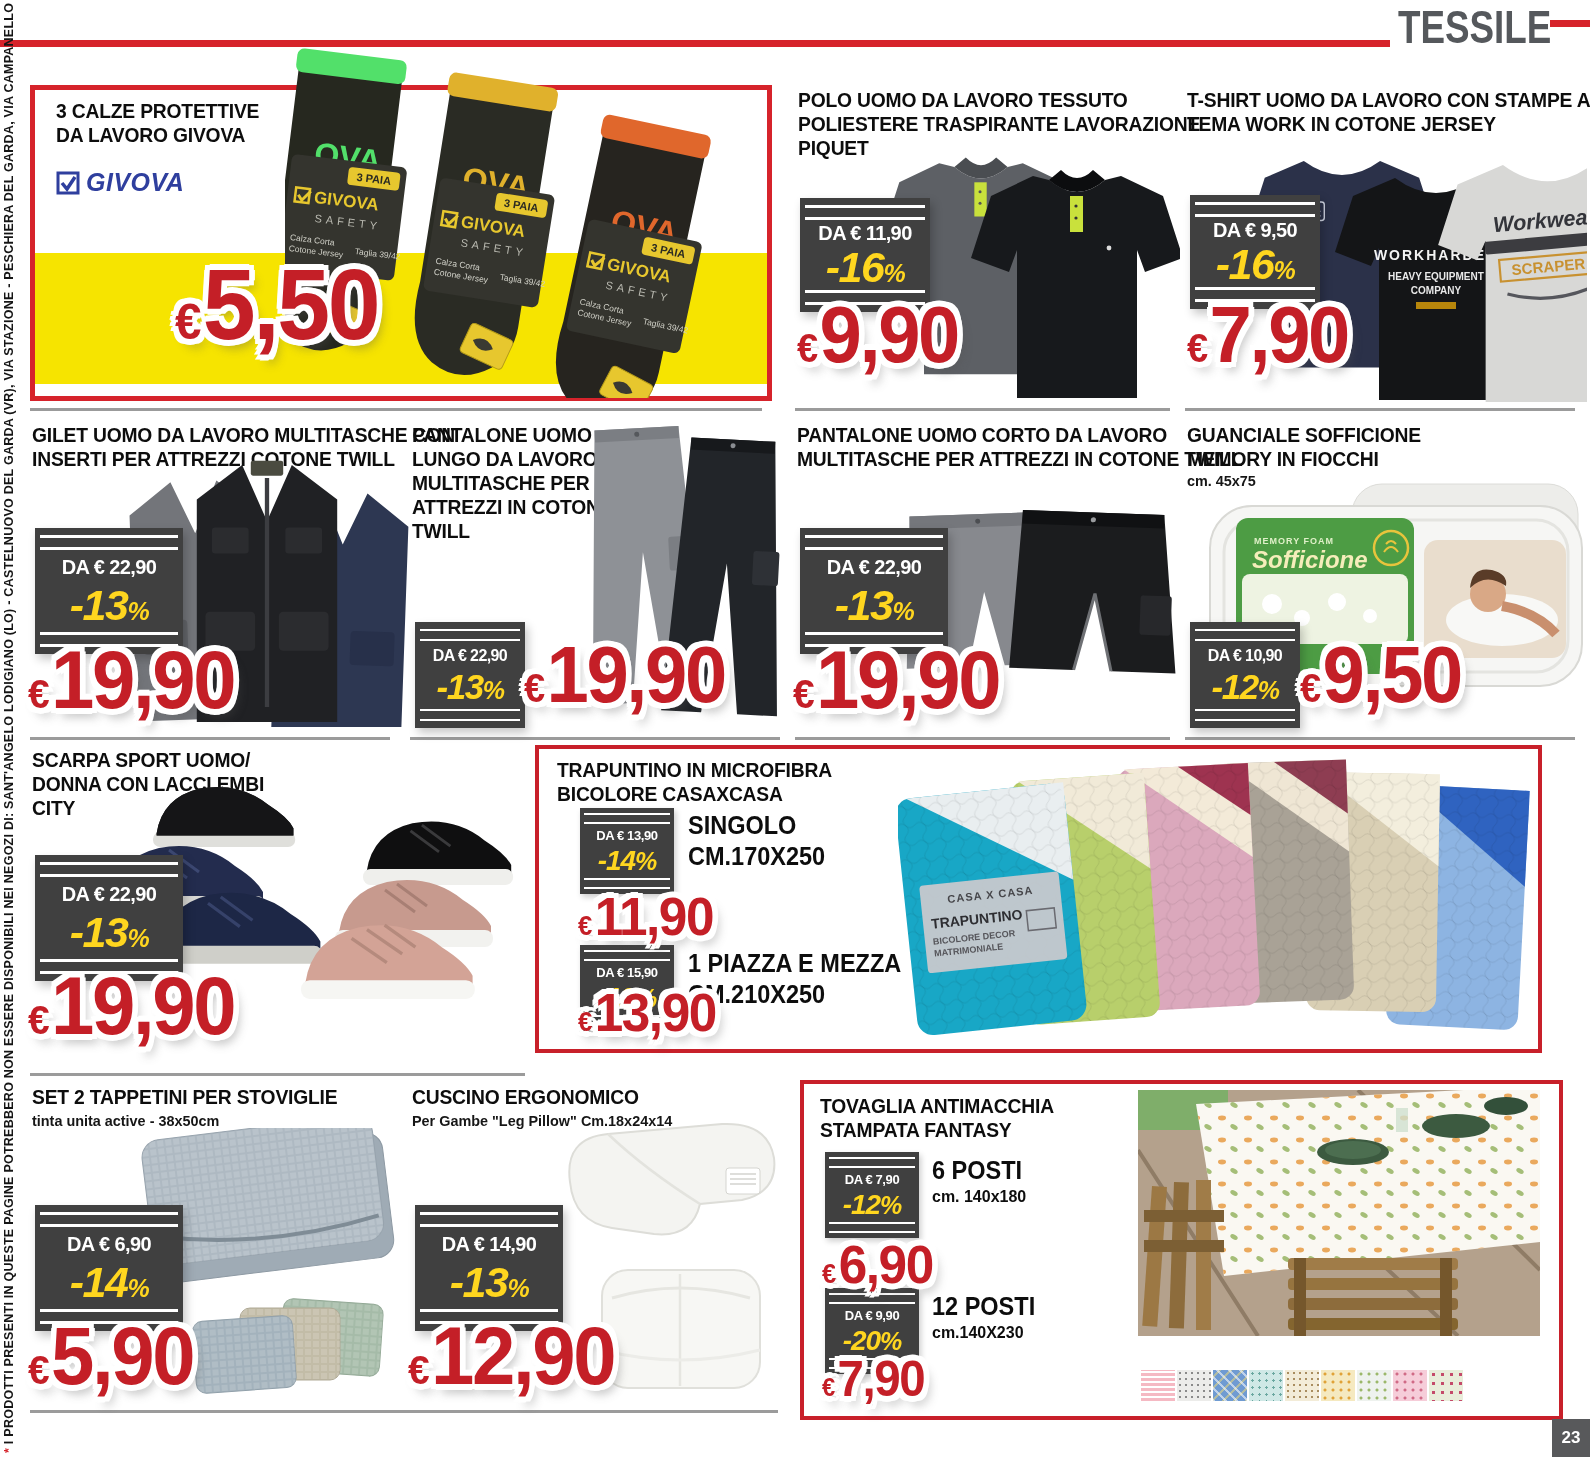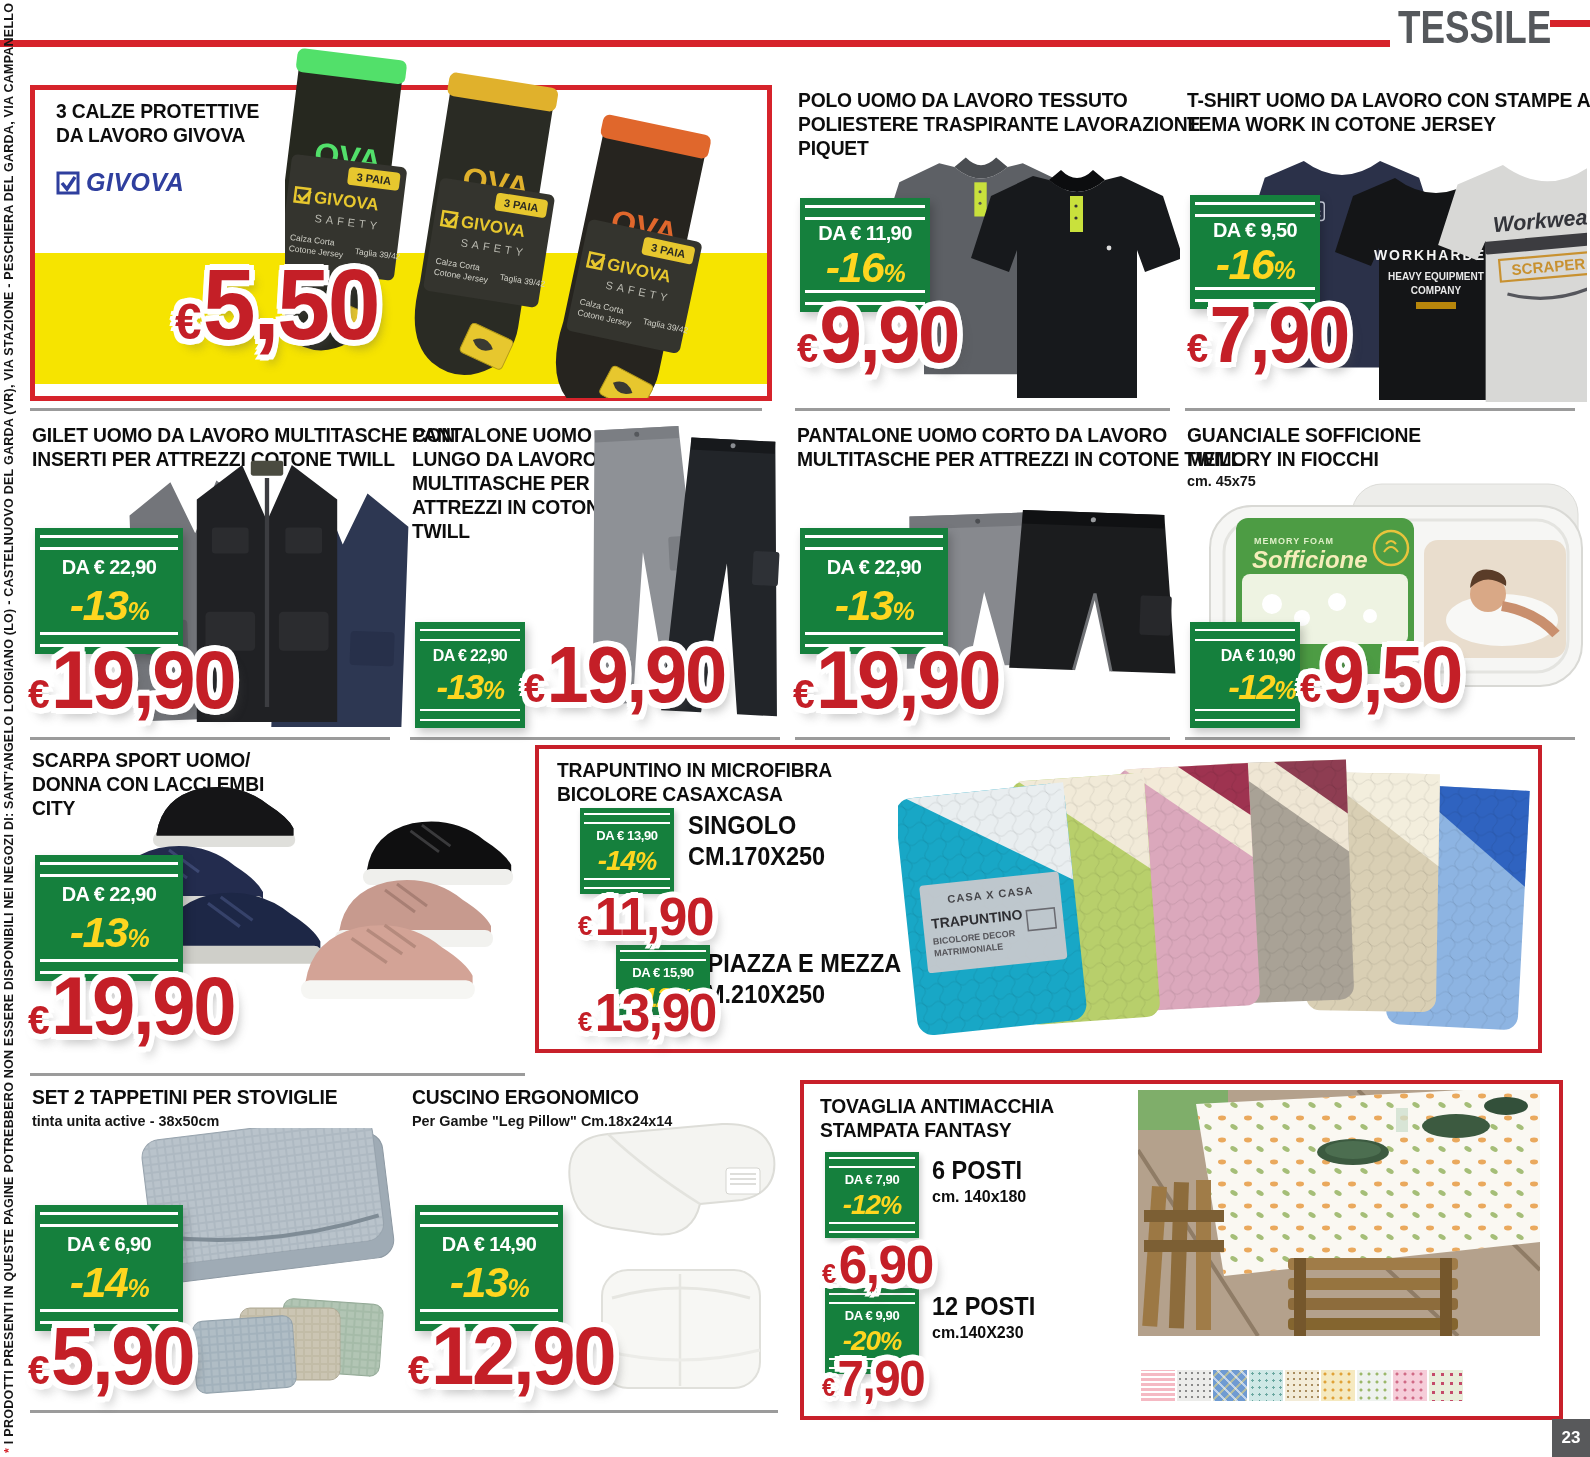--- a/index.html
+++ b/index.html
@@ -17,21 +17,21 @@
   .sidenote .star{color:#d6232b;}
   
   .rbox{position:absolute;border:5px solid #d6232b;background:#fff;}
   .rbox2{position:absolute;border:4px solid #c8202a;background:#fff;}
   
   .t{position:absolute;font-weight:700;font-size:20.5px;line-height:1.17;color:#0d0d0d;
      letter-spacing:-.2px;transform:scaleX(.94);transform-origin:left top;white-space:nowrap;}
   .sub{position:absolute;font-weight:600;font-size:15px;color:#161616;transform:scaleX(.96);
        transform-origin:left top;white-space:nowrap;}
   
-  .badge{position:absolute;background:#15803d;color:#fff;text-align:center;display:flex;
+  .badge{position:absolute;background:#404040;color:#fff;text-align:center;display:flex;
          flex-direction:column;justify-content:space-between;padding:7px 5px;
          box-shadow:3px 5px 9px rgba(0,0,0,.22);}
   .blines{height:9px;border-top:3px solid #fff;border-bottom:3px solid #fff;}
   .bwas{font-weight:700;font-size:20px;letter-spacing:-.6px;white-space:nowrap;}
   .bdisc{font-weight:800;font-size:43px;line-height:.92;color:#ffd61f;letter-spacing:-1.5px;font-style:italic;}
   .bdisc .p{font-size:25px;font-weight:800;}
   .badge.md .bwas{font-size:16px;}
   .badge.md .bdisc{font-size:35px;}
   .badge.md .blines{height:8px;border-top-width:2.5px;border-bottom-width:2.5px;}
   .badge.sm{padding:5px 4px;box-shadow:2px 3px 6px rgba(0,0,0,.2);}
@@ -328,21 +328,21 @@
     <rect x="44" y="172" width="52" height="18" fill="#fff"></rect>
     <path d="M48,174 v14 M52,174 v14 M57,174 v14 M61,174 v14 M66,174 v14 M71,174 v14 M76,174 v14 M81,174 v14 M86,174 v14 M91,174 v14" stroke="#333" stroke-width="1.2"></path>
     <circle cx="189" cy="70" r="17" fill="none" stroke="#e8c43c" stroke-width="2.5"></circle>
     <path d="M182,74 q7,-10 14,0 M184,66 q5,-6 10,0" stroke="#e8c43c" stroke-width="2" fill="none"></path>
     <rect x="222" y="62" width="142" height="118" rx="14" fill="#e9ddcd"></rect>
     <ellipse cx="300" cy="142" rx="56" ry="26" fill="#f8f8f6"></ellipse>
     <circle cx="286" cy="116" r="18" fill="#d9a886"></circle>
     <path d="M268,110 q16,-16 36,-2 q2,-12 -14,-16 q-20,-4 -22,18" fill="#5a3c28"></path>
     <path d="M300,128 q34,6 54,28" stroke="#c98f6e" stroke-width="10" fill="none"></path>
   </svg>
-  <div class="badge md" style="left:1190px;top:622px;width:100px;height:92px;z-index:4;text-align:right;">
+  <div class="badge md" style="left:1190px;top:622px;width:100px;height:92px;z-index:4;">
     <div class="blines"></div>
     <div class="bwas">DA € 10,90</div>
     <div class="bdisc"><span>-12</span><span class="p">%</span></div>
     <div class="blines"></div>
   </div>
   <div class="price" style="left:1300px;top:638px;font-size:80px;"><span class="e">€</span><span>9,50</span></div>
 
   <div class="hr" style="left:30px;top:737px;width:360px;"></div>
   <div class="hr" style="left:410px;top:737px;width:370px;"></div>
   <div class="hr" style="left:795px;top:737px;width:375px;"></div>
@@ -408,21 +408,21 @@
     <div class="blines"></div>
     <div class="bwas">DA € 13,90</div>
     <div class="bdisc"><span>-14</span><span class="p">%</span></div>
     <div class="blines"></div>
   </div>
   <div class="optlbl" style="left:688px;top:810px;">
     <div>SINGOLO</div>
     <div>CM.170X250</div>
   </div>
   <div class="price" style="left:578px;top:892px;font-size:54px;letter-spacing:-1.5px;"><span class="e">€</span><span>11,90</span></div>
-  <div class="badge sm" style="left:616px;top:945px;width:86px;height:76px;z-index:4;">
+  <div class="badge sm" style="left:580px;top:945px;width:86px;height:76px;z-index:4;">
     <div class="blines"></div>
     <div class="bwas">DA € 15,90</div>
     <div class="bdisc"><span>-12</span><span class="p">%</span></div>
     <div class="blines"></div>
   </div>
   <div class="optlbl" style="left:688px;top:948px;">
     <div>1 PIAZZA E MEZZA</div>
     <div>CM.210X250</div>
   </div>
   <div class="price" style="left:578px;top:988px;font-size:54px;letter-spacing:-1.5px;"><span class="e">€</span><span>13,90</span></div>

